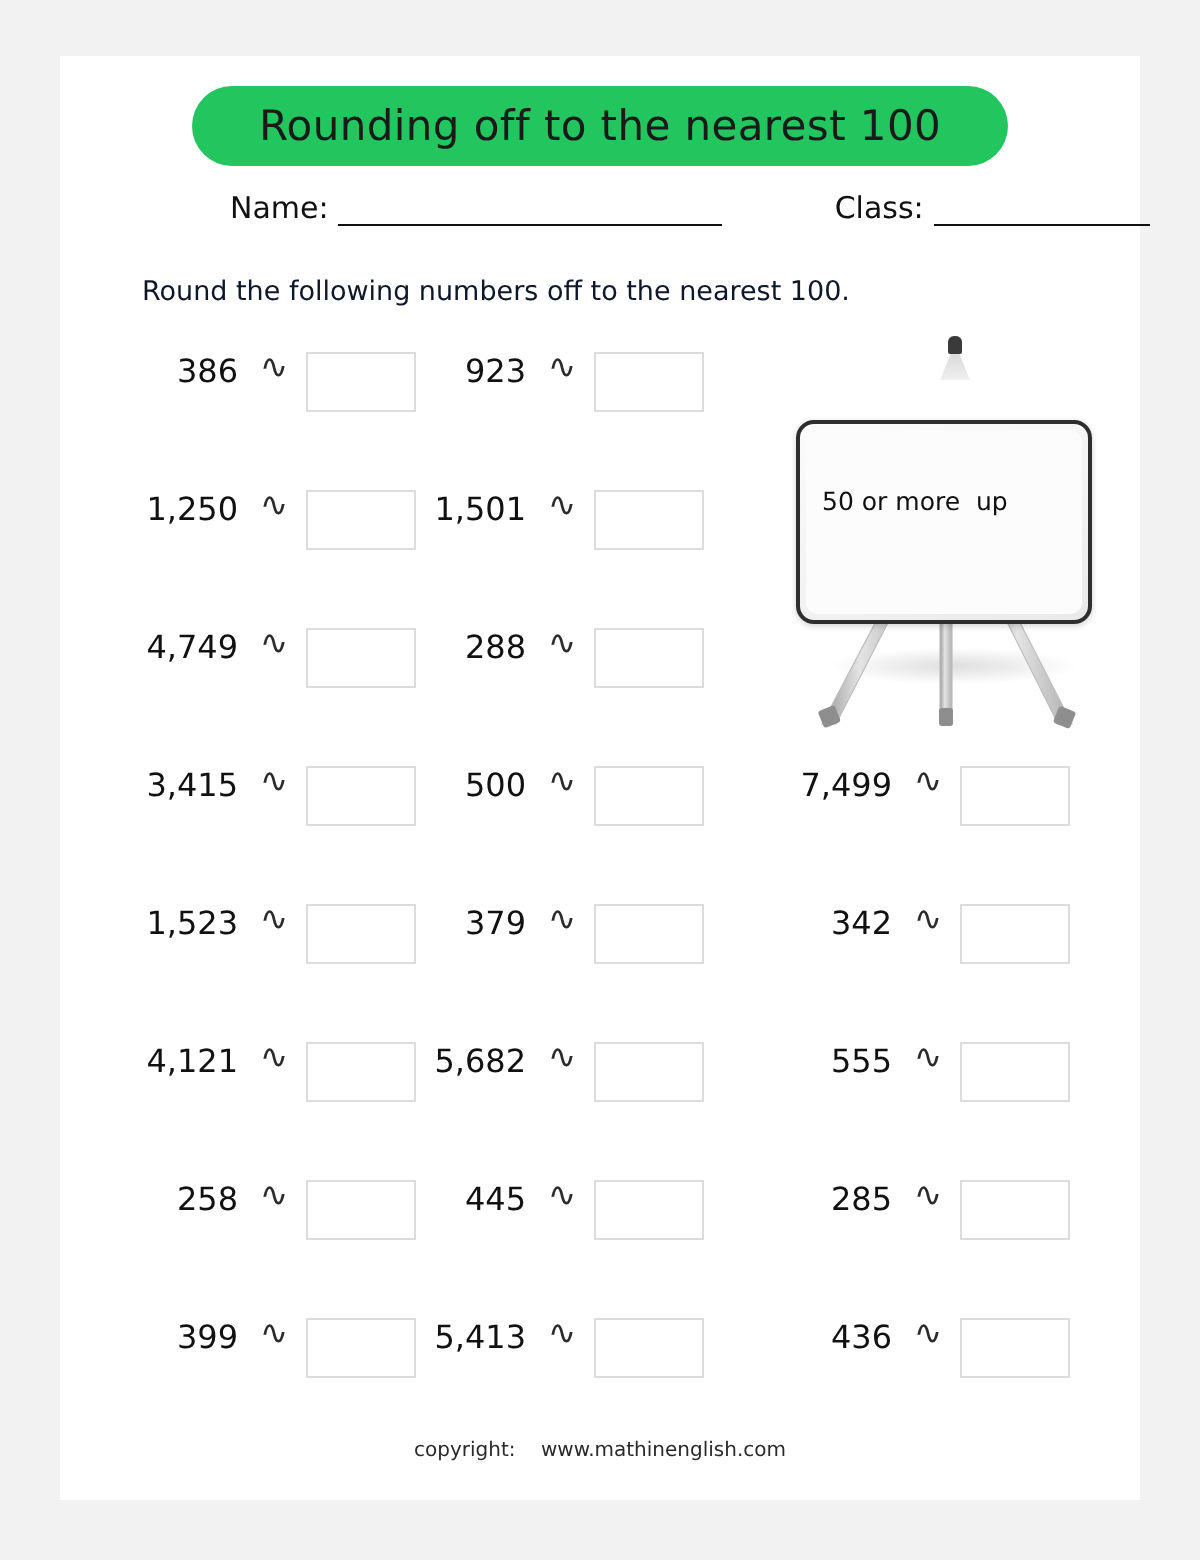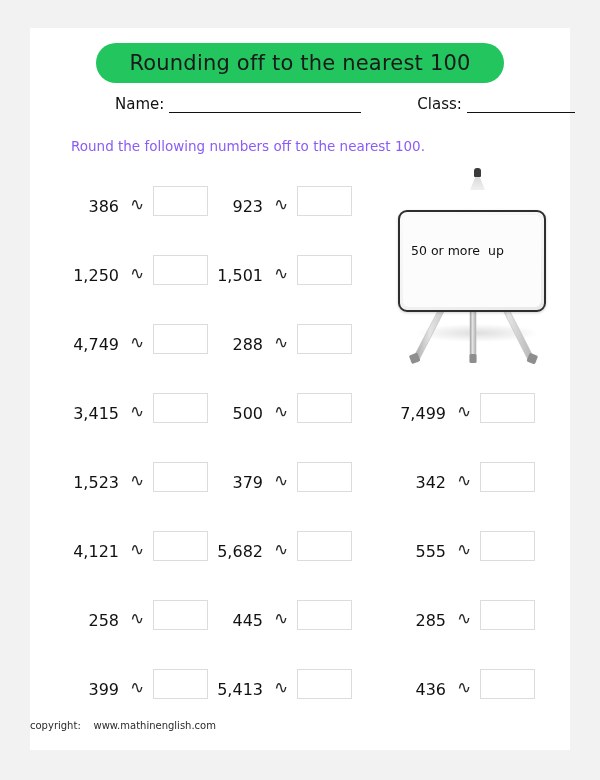--- a/index.html
+++ b/index.html
@@ -67,39 +67,39 @@
   .rule-name { width: 192px; }
   .rule-class { width: 108px; }
   .gap-mid { width: 56px; }
 
   
   .instruction {
     position: absolute;
     left: 41px;
     top: 110px;
     font-size: 13.5px;
-    color: #8b5cf6;
+    color: #0f172a;
     white-space: nowrap;
   }
 
   
   .grid {
     position: absolute;
     left: 0;
     top: 148px;
     width: 540px;
   }
   .prow {
     position: relative;
     height: 69px;
   }
   .cell {
     position: absolute;
     display: flex;
-    align-items: flex-end;
+    align-items: flex-start;
     height: 40px;
     top: 0;
   }
   .col1 { left: 34px;  width: 144px; }
   .col2 { left: 178px; width: 144px; }
   .col3 { left: 355px; width: 150px; }
 
   .qnum {
     flex: 1 1 auto;
     text-align: right;
@@ -195,20 +195,21 @@
     height: 18px;
     background: radial-gradient(ellipse at center, rgba(0,0,0,0.13) 0%, rgba(0,0,0,0.0) 72%);
   }
 
   
   .footer {
     position: absolute;
     left: 0;
     top: 692px;
     width: 540px;
+    text-align: center;
     font-size: 10px;
     color: #2a2a2a;
     white-space: pre;
   }
 </style>
 </head>
 <body>
 
 <div class="sheet">
 

